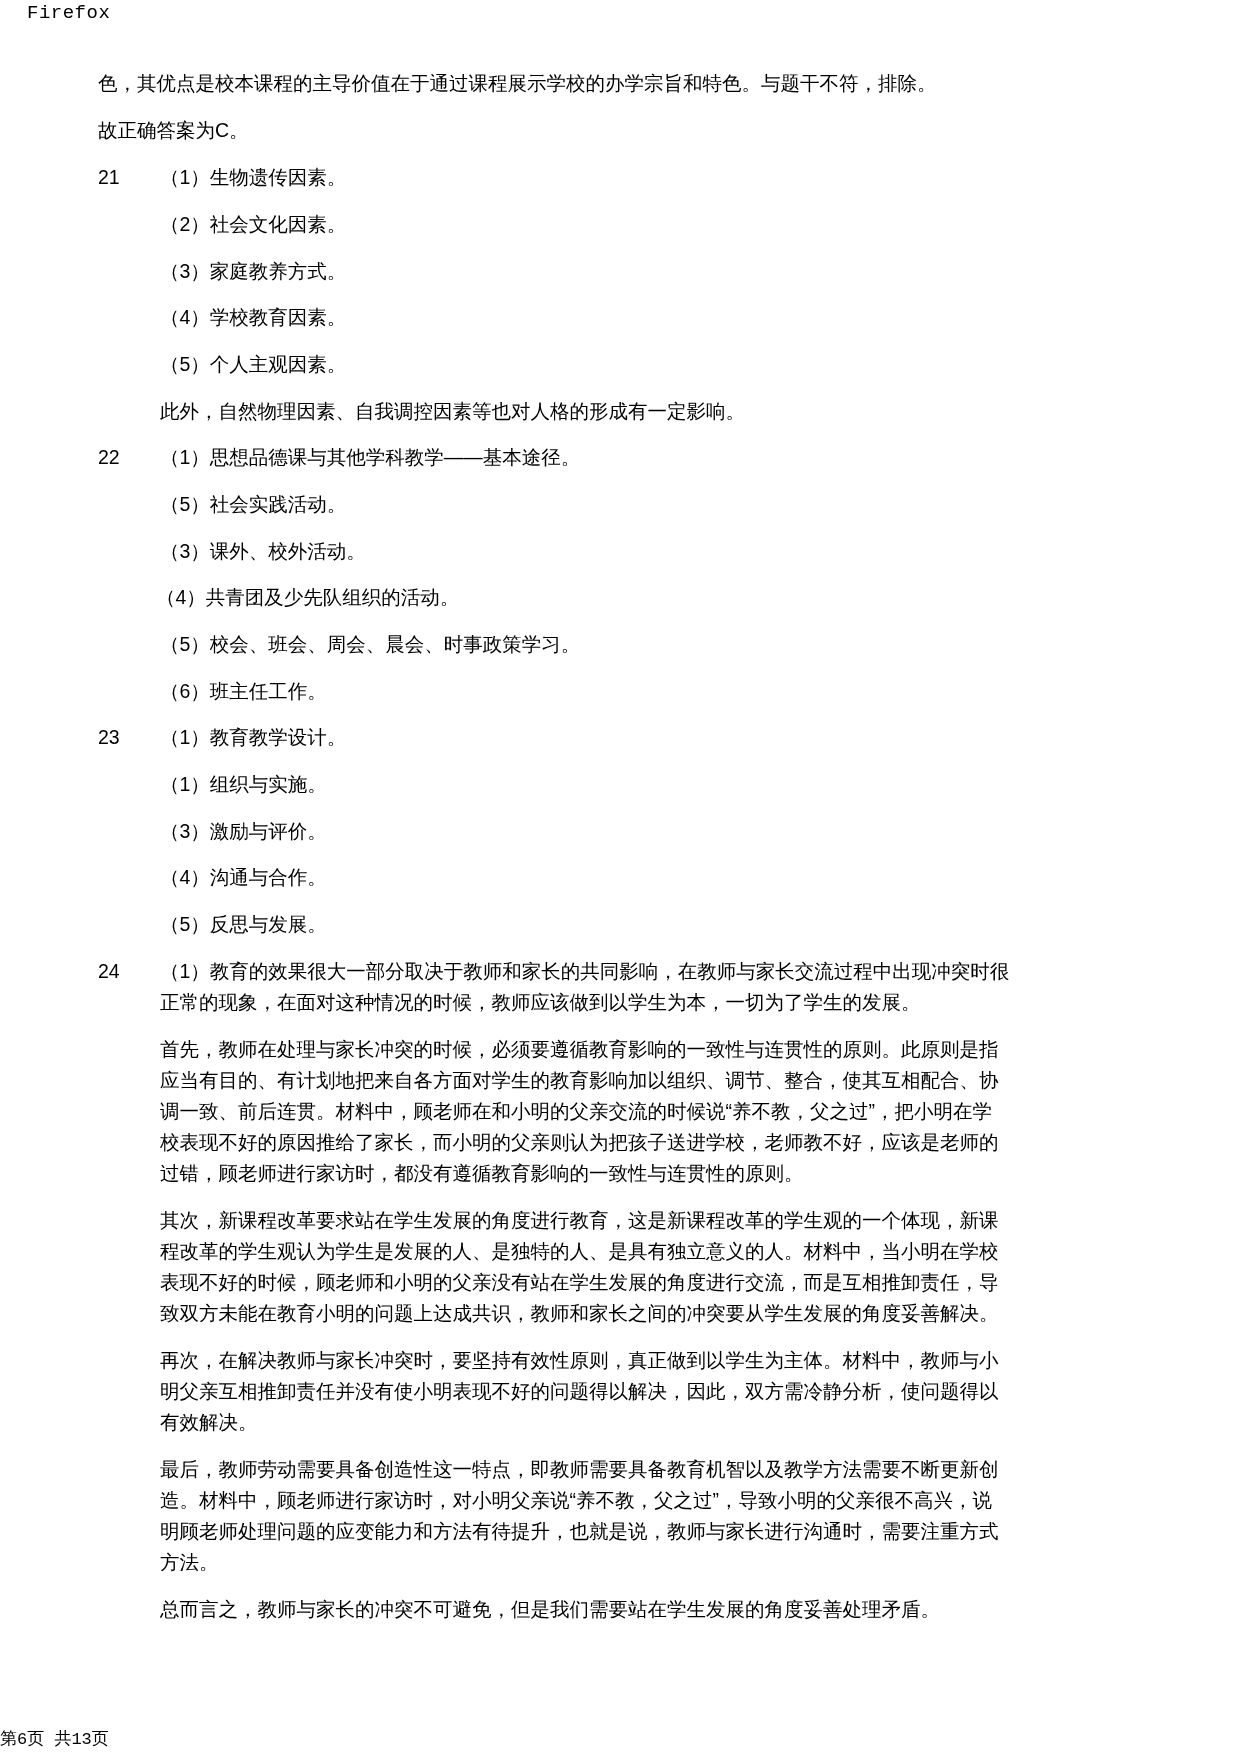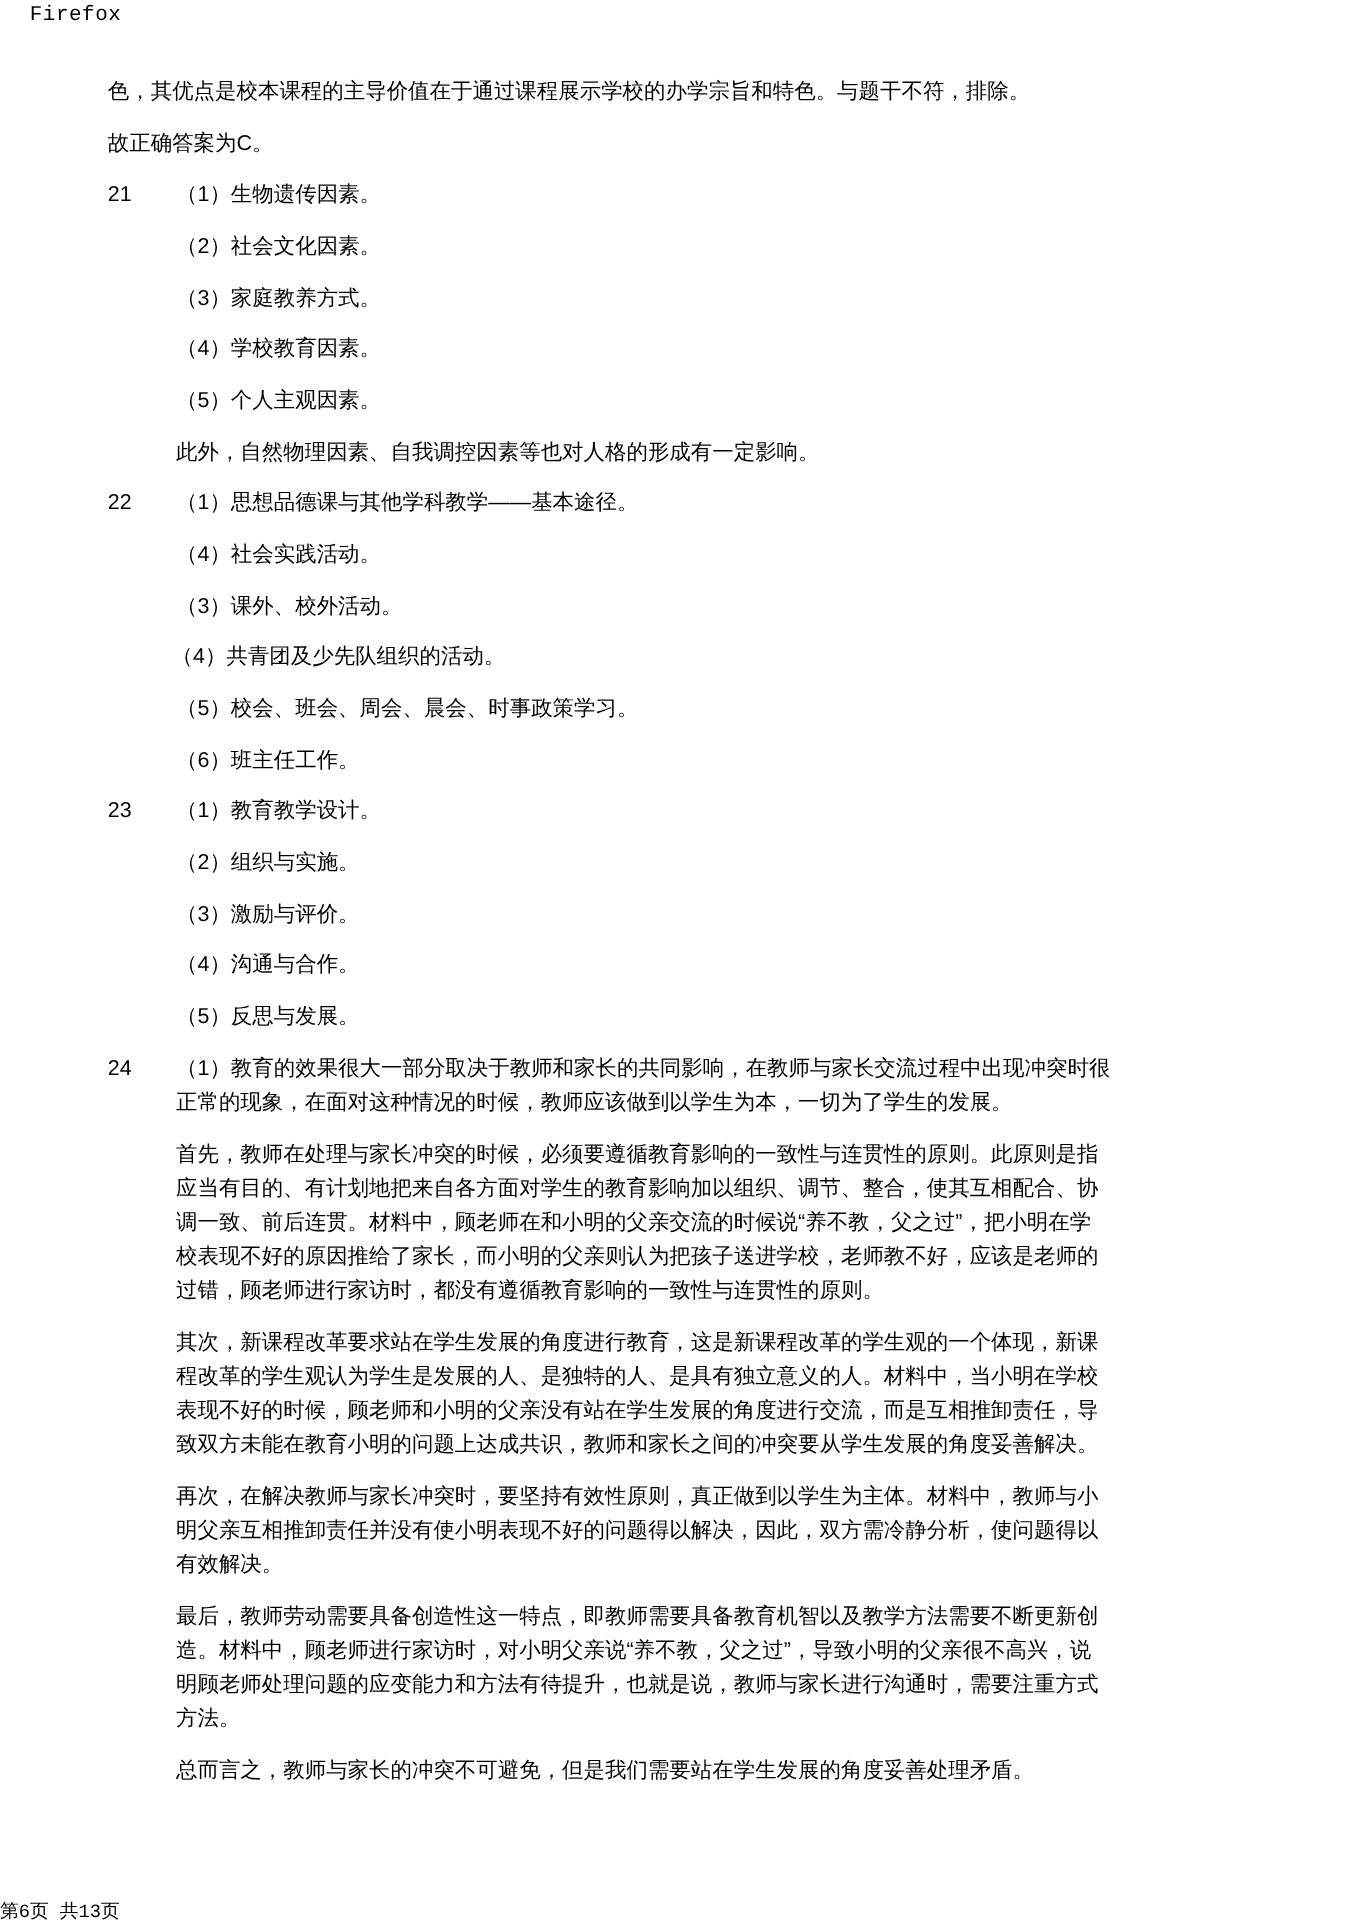--- a/index.html
+++ b/index.html
@@ -73,29 +73,29 @@
   <div class="qnum" style="top:164px;">21</div>
   <div class="line" style="left:160px; top:164px;">（1）生物遗传因素。</div>
   <div class="line" style="left:160px; top:211px;">（2）社会文化因素。</div>
   <div class="line" style="left:160px; top:258px;">（3）家庭教养方式。</div>
   <div class="line" style="left:160px; top:304px;">（4）学校教育因素。</div>
   <div class="line" style="left:160px; top:351px;">（5）个人主观因素。</div>
   <div class="line" style="left:160px; top:398px;">此外，自然物理因素、自我调控因素等也对人格的形成有一定影响。</div>
 
   <div class="qnum" style="top:444px;">22</div>
   <div class="line" style="left:160px; top:444px;">（1）思想品德课与其他学科教学——基本途径。</div>
-  <div class="line" style="left:160px; top:491px;">（4）社会实践活动。</div>
+  <div class="line" style="left:160px; top:491px;">（5）社会实践活动。</div>
   <div class="line" style="left:160px; top:538px;">（3）课外、校外活动。</div>
   <div class="line" style="left:156px; top:584px;">（4）共青团及少先队组织的活动。</div>
   <div class="line" style="left:160px; top:631px;">（5）校会、班会、周会、晨会、时事政策学习。</div>
   <div class="line" style="left:160px; top:678px;">（6）班主任工作。</div>
 
   <div class="qnum" style="top:724px;">23</div>
   <div class="line" style="left:160px; top:724px;">（1）教育教学设计。</div>
-  <div class="line" style="left:160px; top:771px;">（2）组织与实施。</div>
+  <div class="line" style="left:160px; top:771px;">（1）组织与实施。</div>
   <div class="line" style="left:160px; top:818px;">（3）激励与评价。</div>
   <div class="line" style="left:160px; top:864px;">（4）沟通与合作。</div>
   <div class="line" style="left:160px; top:911px;">（5）反思与发展。</div>
 
   <div class="qnum" style="top:958px;">24</div>
   <div class="line" style="left:160px; top:958px;">（1）教育的效果很大一部分取决于教师和家长的共同影响，在教师与家长交流过程中出现冲突时很</div>
   <div class="line" style="left:160px; top:989px;">正常的现象，在面对这种情况的时候，教师应该做到以学生为本，一切为了学生的发展。</div>
 
   <div class="line" style="left:160px; top:1036px;text-align:center;">首先，教师在处理与家长冲突的时候，必须要遵循教育影响的一致性与连贯性的原则。此原则是指</div>
   <div class="line" style="left:160px; top:1067px;">应当有目的、有计划地把来自各方面对学生的教育影响加以组织、调节、整合，使其互相配合、协</div>

